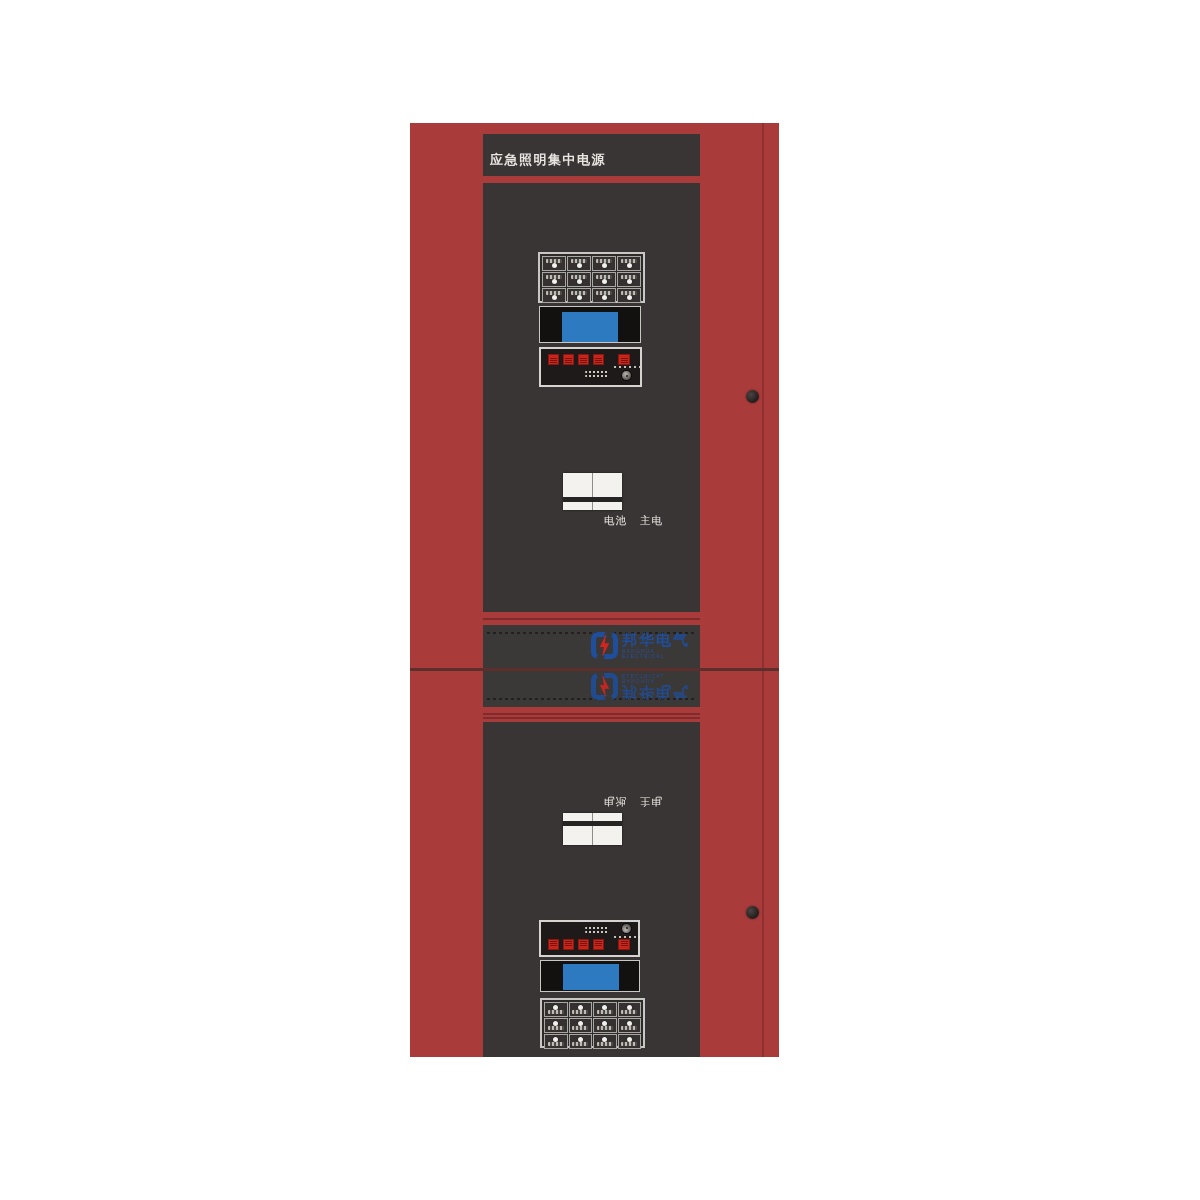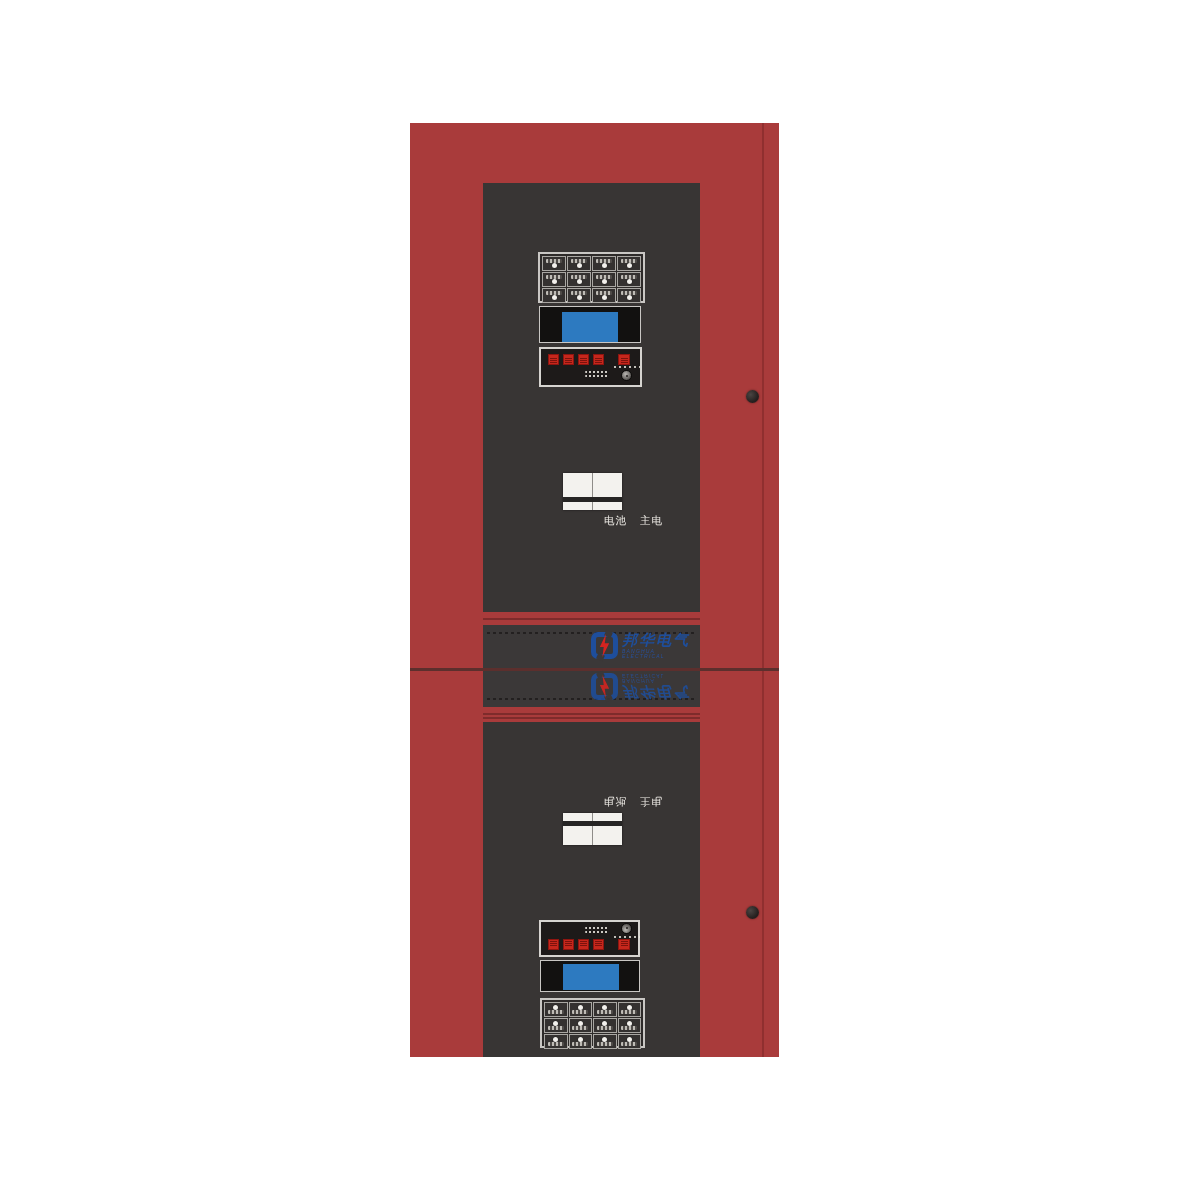--- a/index.html
+++ b/index.html
@@ -63,41 +63,44 @@
   
   .switch{background:#f3f2ee;box-shadow:0 0 2px rgba(0,0,0,.6);}
   .sw-half{position:absolute;top:0;width:50%;height:100%;box-sizing:border-box;}
   .sw-half.left{left:0;border-right:1px solid #8e8c88;}
   .sw-half.right{right:0;}
   .sw-band{position:absolute;left:0;width:100%;height:5px;background:#262524;}
   .sw-label{color:#efece7;font-size:10.5px;letter-spacing:1px;word-spacing:9px;text-align:right;}
   .mirrored-text{transform:scaleY(-1);}
 
   
-  .logo{display:flex;align-items:center;gap:4px;font-style:italic;--band-bg:#3b3838;}
+  .logo{display:flex;align-items:center;gap:4px;--band-bg:#3b3838;}
   .logo.mirrored{transform:scaleY(-1);opacity:.88;}
   .logo-icon{position:relative;width:27px;height:27px;flex:0 0 auto;}
   .logo-icon .frame{position:absolute;inset:0;border:5px solid #1e4e9c;border-radius:7px;box-sizing:border-box;}
   .logo-icon .notch{position:absolute;width:7px;height:6px;background:var(--band-bg);}
   .logo-icon .notch.n1{top:-1px;left:14px;transform:rotate(24deg);}
   .logo-icon .notch.n2{bottom:-1px;left:6px;transform:rotate(24deg);}
   .logo-icon .bolt{position:absolute;left:7px;top:2px;width:13px;height:23px;background:#d42420;
         clip-path:polygon(62% 0,14% 56%,44% 56%,34% 100%,86% 40%,52% 40%);
         filter:drop-shadow(0 0 1px rgba(255,255,255,.9));}
   .logo-txt{display:flex;flex-direction:column;line-height:1;}
   .logo-cn{color:#1e4e9c;font-size:15px;font-weight:bold;letter-spacing:2px;}
   .logo-en{color:#27509b;font-size:5px;letter-spacing:1.2px;margin-top:2px;}
 </style>
 </head>
 <body>
 
 <div class="abs cabinet">
 
   <div class="abs col-seam"></div>
 
+  <div class="abs dark-panel title-panel">
+    <span class="t">应急照明集中电源</span>
+  </div>
 
   <div class="abs dark-panel upper-panel">
 
     <div class="abs keypad" style="left:55px;top:69px;width:107px;height:51px;">
         <div class="key-cell">
           <span class="key-mark"></span>
           <span class="key-dot"></span>
         </div>
         <div class="key-cell">
           <span class="key-mark"></span>

